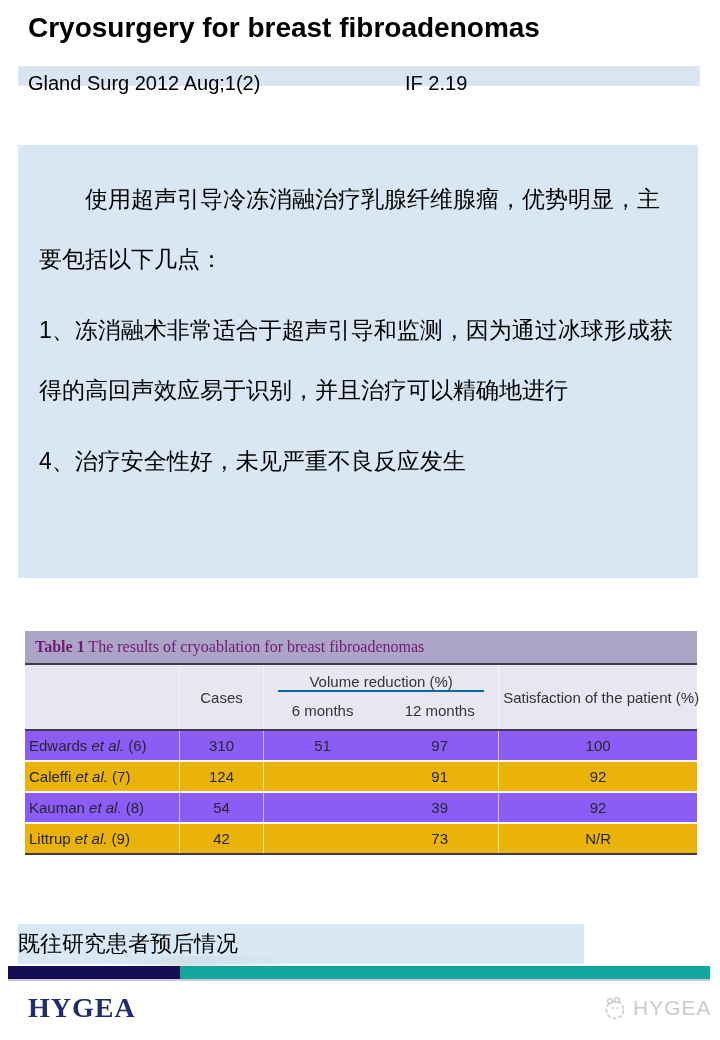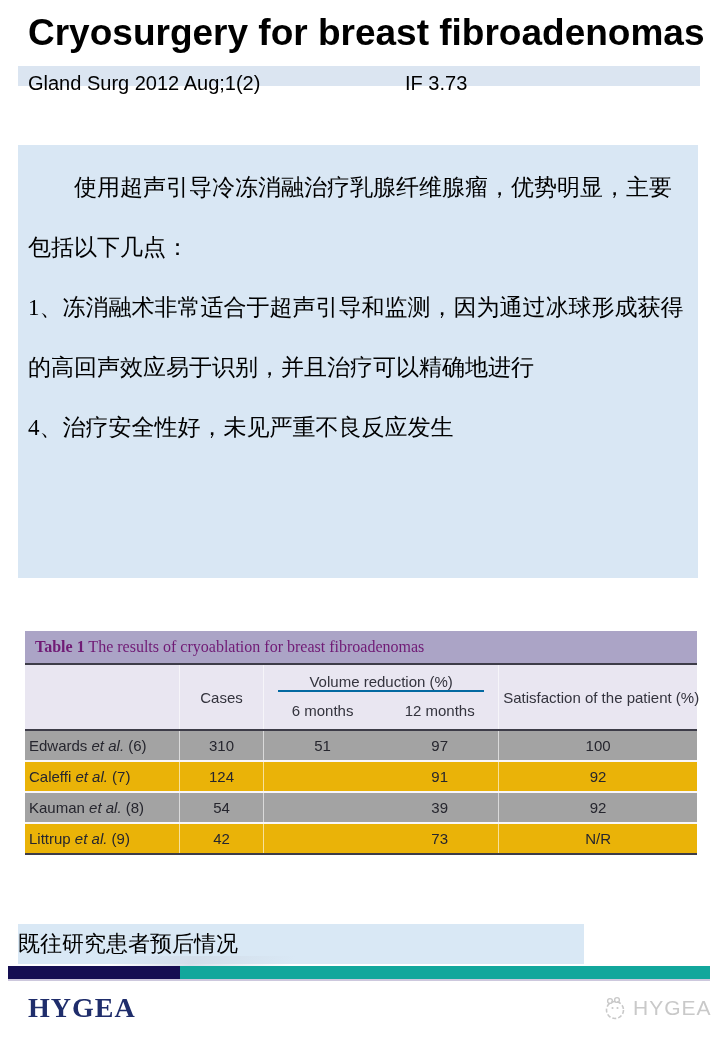--- a/index.html
+++ b/index.html
@@ -5,42 +5,42 @@
   * { margin:0; padding:0; box-sizing:border-box; }
   html,body { background:#ffffff; }
   body { font-family:"Liberation Sans", sans-serif; }
   .slide {
     position:relative; width:720px; height:1040px; background:#ffffff;
     overflow:hidden; margin:0 auto;
   }
   
   .slide-title {
     position:absolute; left:28px; top:12px;
-    font-size:37px; font-weight:bold; color:#000000; letter-spacing:0;
+    font-size:28px; font-weight:bold; color:#000000; letter-spacing:0;
   }
   
   .journal-bar {
     position:absolute; left:18px; top:66px; width:682px; height:20px;
     background:#dbe5f1;
   }
   .journal-citation {
     position:absolute; left:10px; top:0; height:35px; line-height:35px;
     font-size:20px; color:#000000;
   }
   .journal-if {
     position:absolute; left:387px; top:0; height:35px; line-height:35px;
     font-size:20px; color:#000000;
   }
   
   .summary-box {
     position:absolute; left:18px; top:145px; width:680px; height:433px;
     background:#d9e7f4; padding:13px 8px 0 10px;
     font-size:23px; color:#000000; line-height:60px;
   }
-  .summary-box p { margin:0;font-family:Liberation Serif, serif; }
+  .summary-box p { margin:11px; }
   .summary-intro { text-indent:2em; }
   
   .paper-table-wrap { position:absolute; left:25px; top:631px; width:672px; }
   table.results {
     width:672px; border-collapse:collapse; table-layout:fixed;
     color:#26262e; border-bottom:2px solid #3d3c48;
   }
   table.results th, table.results td { font-weight:normal; padding:0 4px; }
   tr.t-title th {
     background:#aba4c6; text-align:left; height:33px;
@@ -53,21 +53,21 @@
   }
   tr.t-head1 th { height:36px; vertical-align:middle; }
   tr.t-head2 th { height:30px; vertical-align:top; padding-top:2px; }
   th.nowrap { white-space:nowrap; font-size:14px; }
   .group-label {
     display:block; margin:0 10px; 
     border-bottom:2px solid #0369a1;
   }
   .sep { border-left:1px solid rgba(255,255,255,0.6); }
   tbody tr { height:31px; font-size:15px; }
-  tbody tr.dark  td { background:#a3a3a3; }
+  tbody tr.dark  td { background:#8b5cf6; }
   tbody tr.light td { background:#eab308; }
   tbody tr:first-child td { border-top:2px solid #3d3c48; }
   tbody tr + tr td { border-top:2px solid #f8f7fb; }
   td.c-study { text-align:left; padding-left:10px; }
   td.c-num { text-align:center; }
   
   .caption-bar {
     position:absolute; left:18px; top:924px; width:566px; height:40px;
     background:#d9e8f5; text-align:left; line-height:40px;
     font-size:22px; color:#000000;
@@ -105,21 +105,21 @@
 </style>
 </head>
 <body>
 
 <div class="slide">
 
   <div class="slide-title">Cryosurgery for breast fibroadenomas</div>
 
   <div class="journal-bar">
     <span class="journal-citation">Gland Surg 2012 Aug;1(2)</span>
-    <span class="journal-if">IF 3.73</span>
+    <span class="journal-if">IF 2.19</span>
   </div>
 
   <div class="summary-box">
     <p class="summary-intro">使用超声引导冷冻消融治疗乳腺纤维腺瘤，优势明显，主要包括以下几点：</p>
     <p>1、冻消融术非常适合于超声引导和监测，因为通过冰球形成获得的高回声效应易于识别，并且治疗可以精确地进行</p>
     <p>4、治疗安全性好，未见严重不良反应发生</p>
   </div>
 
   <div class="paper-table-wrap">
     <table class="results">

